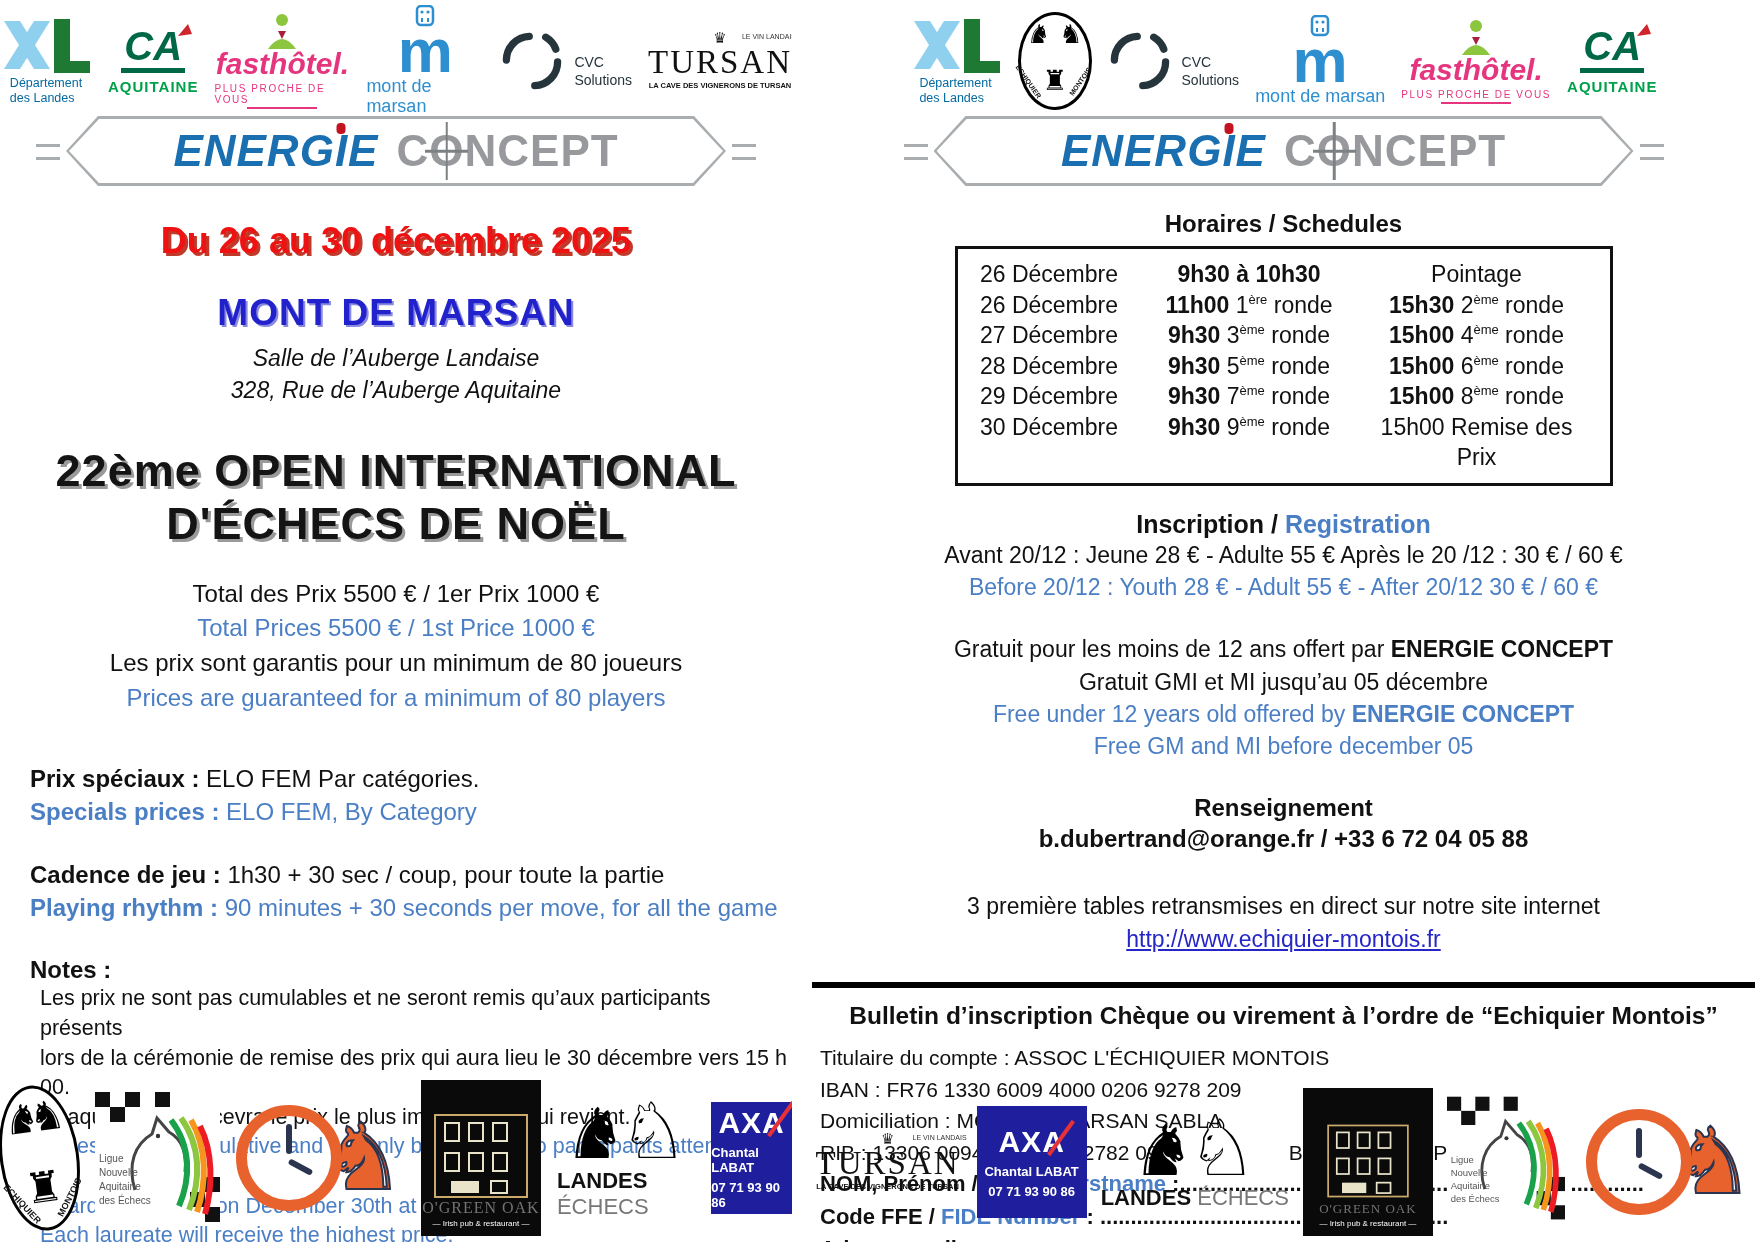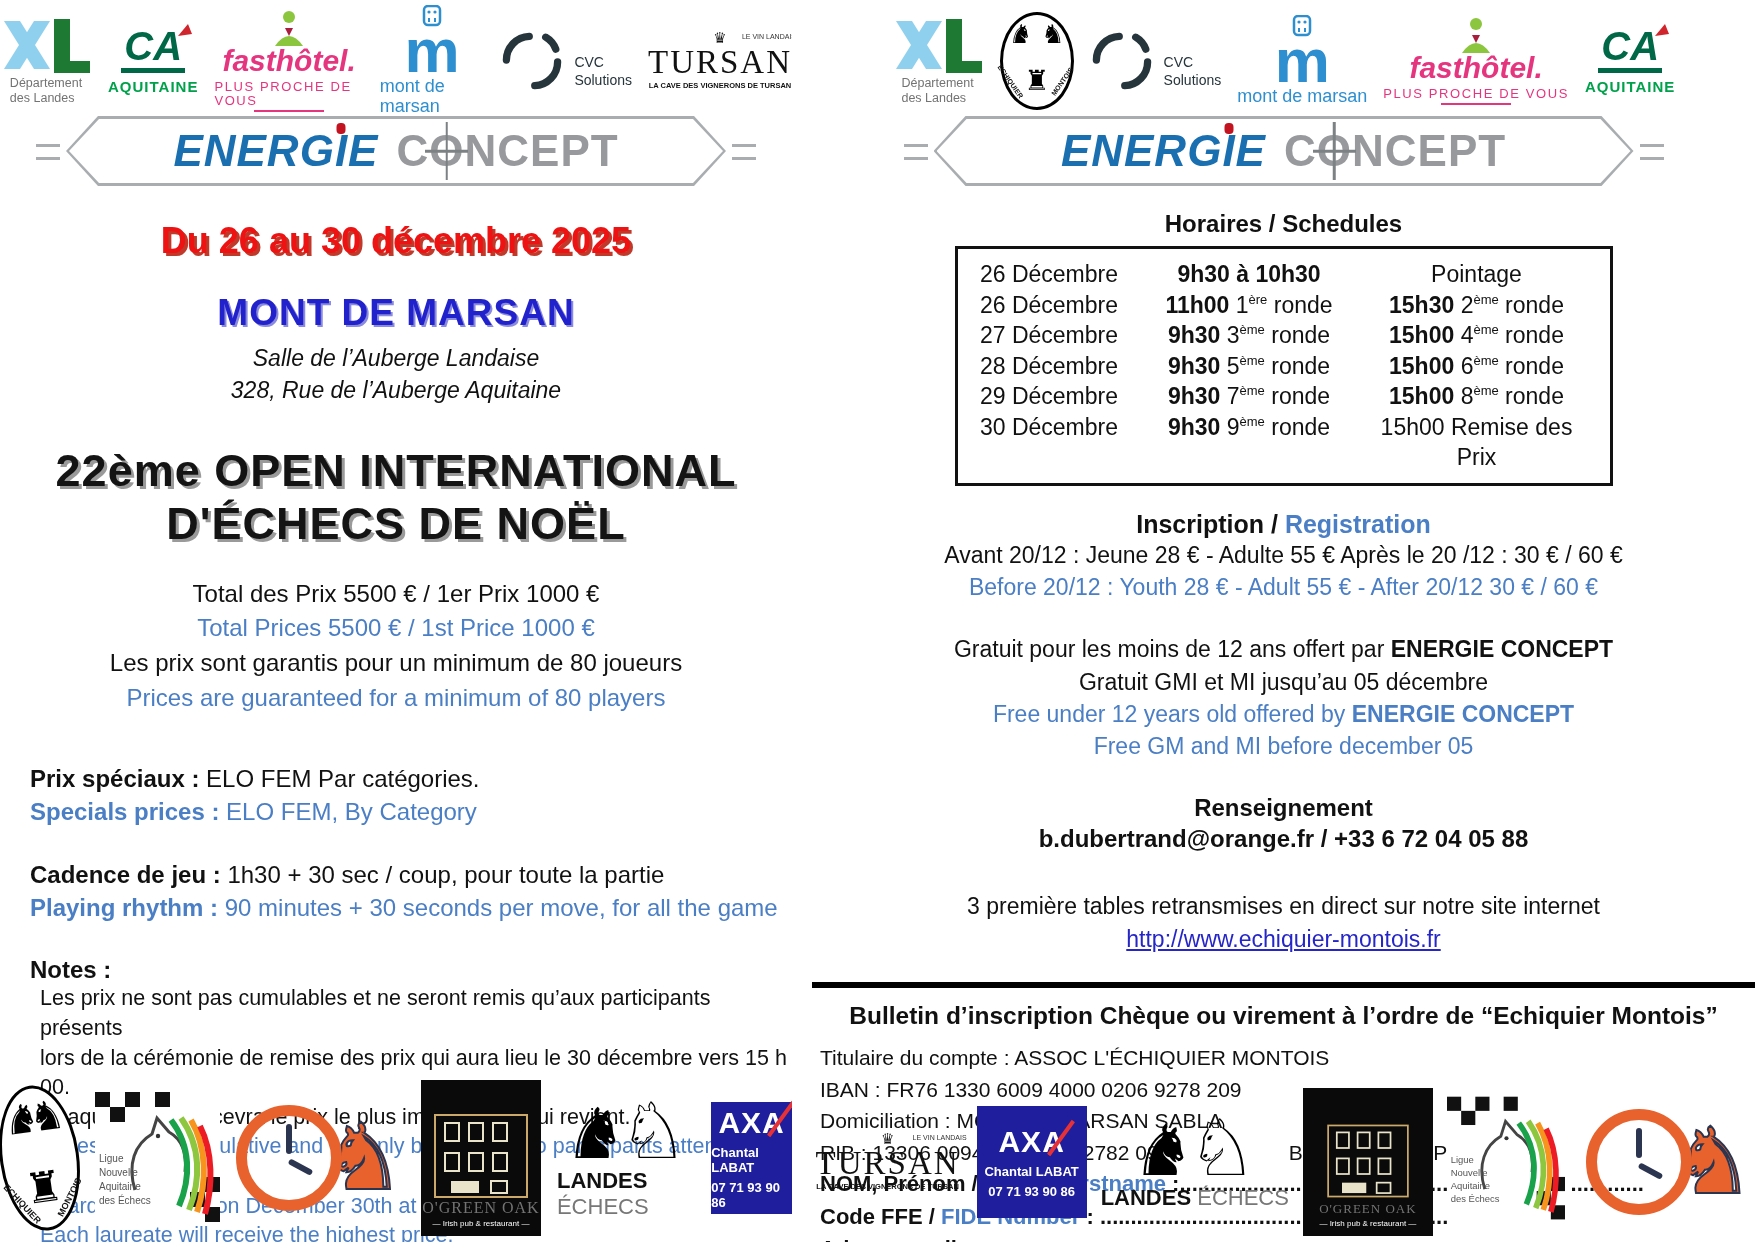--- a/index.html
+++ b/index.html
@@ -6,26 +6,26 @@
   .canvas{position:relative;width:1755px;height:1242px;background:#fff;overflow:hidden;
           font-family:"Liberation Sans",sans-serif;color:#111;}
   .page{position:absolute;top:0;height:1242px;overflow:hidden;}
   .page-left{left:0;width:792px;}
   .page-right{left:812px;width:943px;}
 
   
   .logo-row{display:flex;align-items:center;justify-content:center;gap:16px;height:106px;padding-top:8px;}
   .lg{display:flex;flex-direction:column;align-items:center;line-height:1.1;}
 
-  .xl-text{font-size:12.5px;color:#737373;text-align:left;line-height:1.15;margin-top:1px;}
+  .xl-text{font-size:12.5px;color:#0369a1;text-align:left;line-height:1.15;margin-top:1px;}
   .ca-ini{font-size:40px;font-weight:bold;font-style:italic;color:#006847;line-height:1;}
   .ca-bar{width:64px;height:5px;background:#006847;margin-top:2px;}
   .ca-reg{color:#00a14b;font-weight:bold;font-size:15px;letter-spacing:1px;margin-top:6px;}
   .fh-name{color:#e5357f;font-weight:bold;font-style:italic;font-size:30px;line-height:1;}
-  .fh-tag{color:#e5357f;font-size:13px;letter-spacing:1.6px;margin-top:4px;}
+  .fh-tag{color:#e5357f;font-size:10px;letter-spacing:1.6px;margin-top:4px;}
   .fh-bar{width:70px;height:2px;background:#e5357f;margin-top:2px;}
   .mdm-m{font-size:62px;font-weight:bold;color:#2e8fd0;line-height:.78;}
   .mdm-name{color:#2e8fd0;font-size:18px;margin-top:2px;}
   .cvc{flex-direction:row;align-items:flex-end;gap:10px;}
   .cvc-txt{font-size:14px;color:#26343c;text-align:left;line-height:1.3;padding-bottom:4px;}
   .tursan{position:relative;text-align:center;font-family:"Liberation Serif",serif;width:150px;}
   .tursan-crown{font-size:15px;line-height:1;color:#111;font-family:"DejaVu Sans",sans-serif;}
   .tursan-name{font-size:33px;letter-spacing:2px;color:#111;line-height:1;}
   .tursan-top{position:absolute;top:2px;right:-4px;font-size:7px;color:#333;font-family:"Liberation Sans",sans-serif;}
   .tursan-sub{font-size:7.5px;font-weight:bold;color:#111;margin-top:3px;font-family:"Liberation Sans",sans-serif;}

